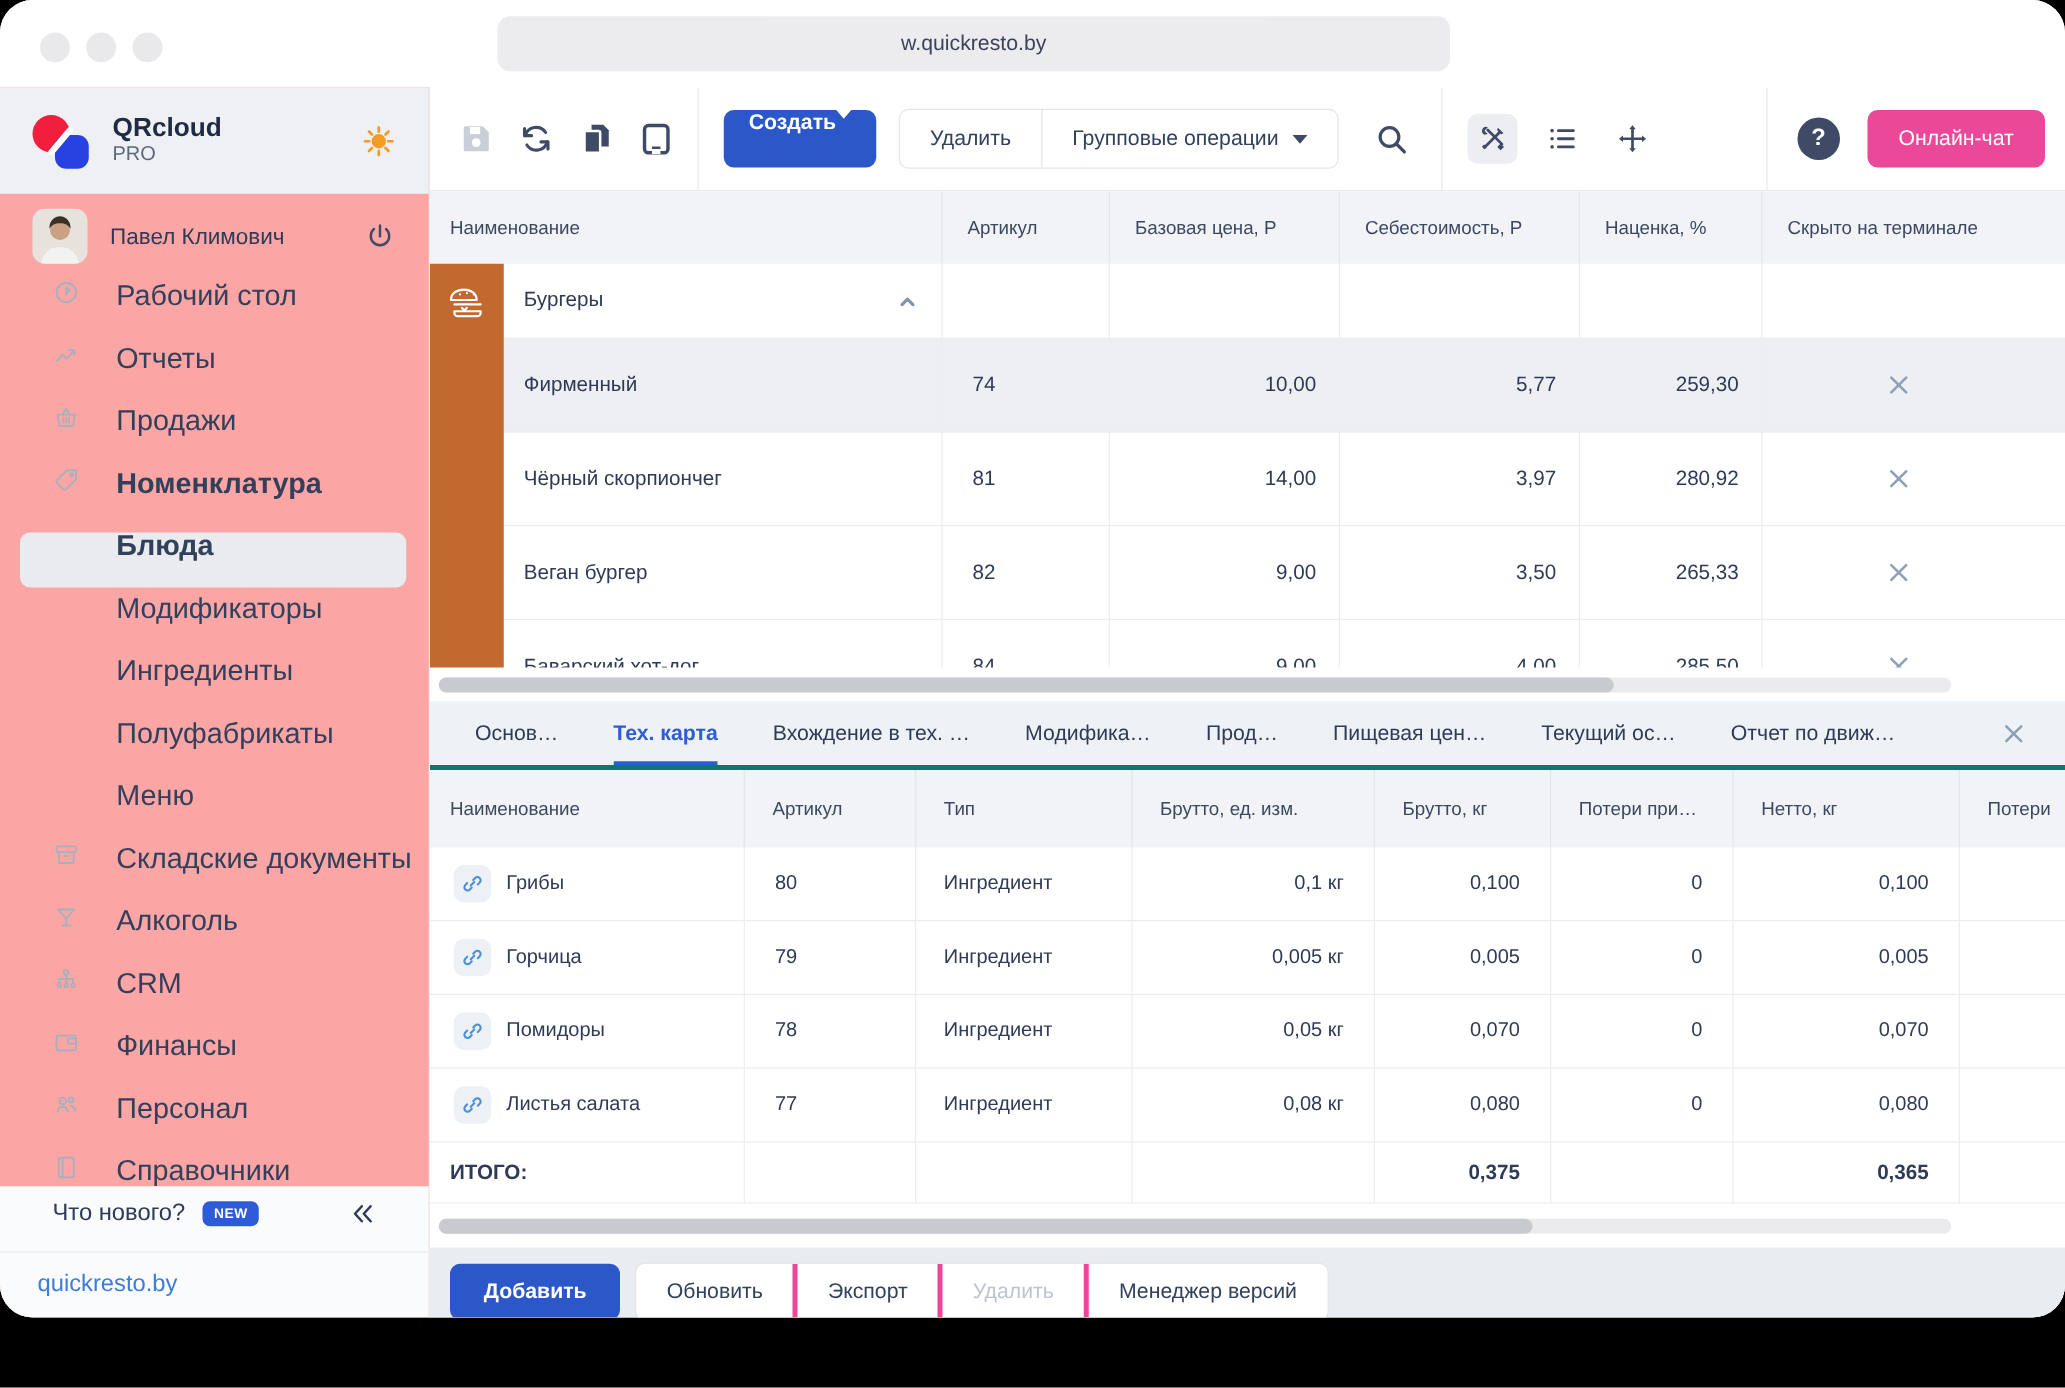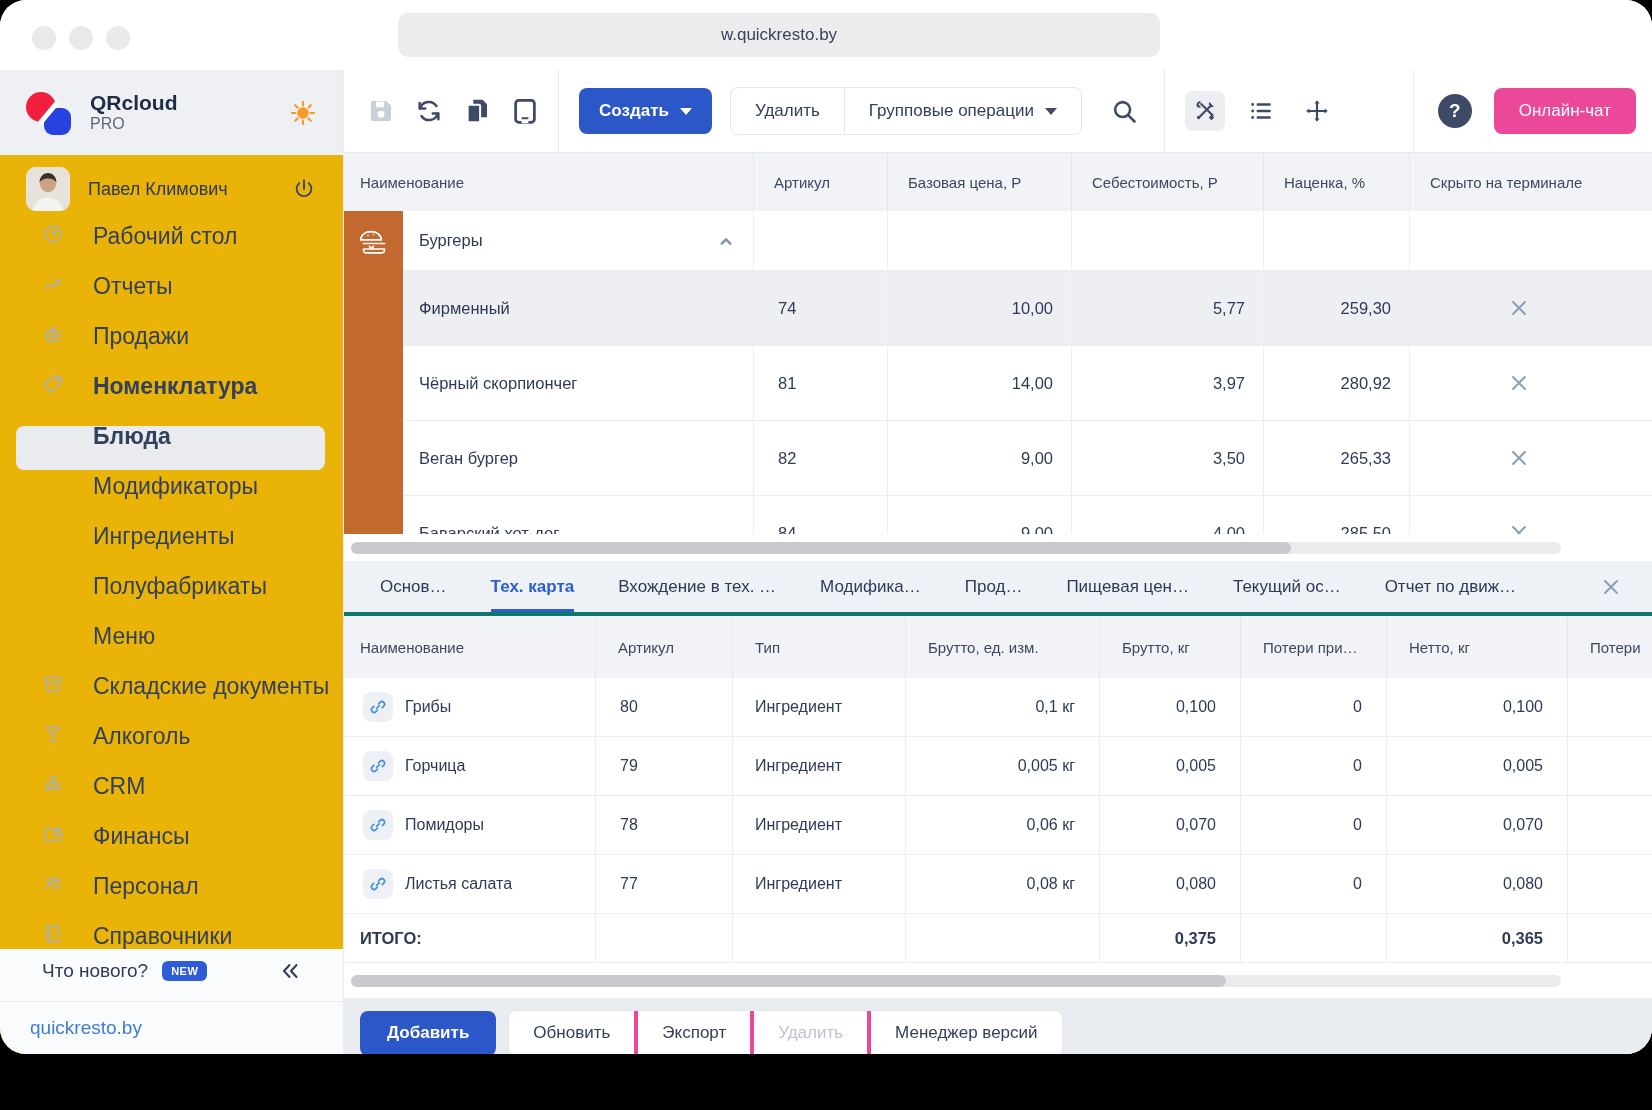--- a/index.html
+++ b/index.html
@@ -10,21 +10,21 @@
   
   .topbar{height:70px;background:#fff;position:relative}
   .dots{position:absolute;left:32px;top:26px;display:flex;gap:13px}
   .dot{width:24px;height:24px;border-radius:50%;background:#e9e9eb}
   .urlbar{position:absolute;left:398px;top:13px;width:762px;height:44px;background:#ececee;border-radius:10px;
           display:flex;align-items:center;justify-content:center;font-size:17px;color:#3c415c}
 
   .main{display:flex;height:984px}
 
   
-  .sidebar{width:343px;flex:none;background:#eab308;border-right:1px solid #ececf0;position:relative}
+  .sidebar{width:343px;flex:none;background:#fca5a5;border-right:1px solid #ececf0;position:relative}
   .side-brand{height:85px;background:#eef0f3;display:flex;align-items:center;padding:0 26px}
   .logo{width:46px;height:46px;position:relative;flex:none}
   .logo .red{position:absolute;left:0;top:2px;width:30px;height:30px;border-radius:50%;background:#f11e3e}
   .logo .blue{position:absolute;right:1px;bottom:1px;width:27px;height:27px;border-radius:9px;background:#2742e0}
   .logo .slash{position:absolute;left:20px;top:9px;width:5px;height:28px;background:#fff;border-radius:3px;transform:rotate(40deg)}
   .brand-text{margin-left:18px;line-height:1.15}
   .brand-name{font-size:21px;font-weight:bold;color:#1f2b45}
   .brand-plan{font-size:16px;color:#5c6880}
   .sun{margin-left:auto;width:28px;height:28px;color:#f59a23}
   .side-user{height:68px;display:flex;align-items:center;padding:0 26px}
@@ -49,21 +49,21 @@
   .site{padding:15px 30px;font-size:19px;color:#3f7bd8;cursor:pointer}
 
   
   .content{flex:1;min-width:0;display:flex;flex-direction:column;overflow:hidden;background:#fff}
 
   .toolbar{height:82px;flex:none;display:flex;align-items:center;border-bottom:1px solid #e7e9ee;padding-left:22px}
   .tb-ic{width:30px;height:30px;color:#3e4a66;margin-right:18px;cursor:pointer;flex:none}
   .tb-ic.disabled{color:#c9cfd8}
   .tb-div{width:1px;align-self:stretch;background:#e7e9ee;flex:none}
   .btn-create{margin-left:20px;background:#2b57c9;color:#fff;height:46px;padding:0 20px;border-radius:8px;
-      font-size:17px;font-weight:bold;display:flex;align-items:center;gap:11px;cursor:pointer;flex:none}
+      font-size:17px;font-weight:bold;display:flex;align-items:flex-start;cursor:pointer;flex:none}
   .caret-down{width:0;height:0;border-left:6px solid transparent;border-right:6px solid transparent;border-top:7px solid #fff}
   .white-group{margin-left:18px;display:flex;height:46px;background:#fff;border:1px solid #e2e5ea;border-radius:8px;overflow:hidden;flex:none}
   .white-group .seg{display:flex;align-items:center;padding:0 24px;font-size:17px;color:#32405c;cursor:pointer;gap:11px}
   .white-group .seg + .seg{border-left:1px solid #e2e5ea}
   .caret-dark{width:0;height:0;border-left:6px solid transparent;border-right:6px solid transparent;border-top:7px solid #3e4a66}
   .search-btn{margin-left:28px;margin-right:26px;width:28px;height:28px;color:#3e4a66;cursor:pointer;flex:none}
   .tool-cluster{display:flex;align-items:center;gap:16px;margin:0 20px}
   .tbtn{width:40px;height:40px;display:flex;align-items:center;justify-content:center;border-radius:8px;color:#3e4a66;cursor:pointer;flex:none}
   .tbtn.active{background:#eceef2}
   .tbtn svg{width:26px;height:26px}
@@ -605,21 +605,21 @@
               <svg viewBox="0 0 24 24" fill="none" stroke="currentColor" stroke-width="2" stroke-linecap="round">
                 <path d="M10.3 13.7l3.4-3.4"></path>
                   <path d="M12.7 8.3l1.8-1.8a3.1 3.1 0 014.4 4.4L17.1 12.7"></path>
                   <path d="M11.3 15.7l-1.8 1.8a3.1 3.1 0 01-4.4-4.4l1.8-1.8"></path>
                 </svg>
               </span>
             <span>Помидоры</span>
           </div>
           <div class="c bl sku-c">78</div>
           <div class="c bl type-c">Ингредиент</div>
-          <div class="c bl rnum">0,06 кг</div>
+          <div class="c bl rnum">0,05 кг</div>
           <div class="c bl rnum">0,070</div>
           <div class="c bl rnum">0</div>
           <div class="c bl rnum">0,070</div>
           <div class="c bl"></div>
         </div>
 
         <div class="t2-row">
           <div class="c lnk-c">
             <span class="linkbox">
               <svg viewBox="0 0 24 24" fill="none" stroke="currentColor" stroke-width="2" stroke-linecap="round">

